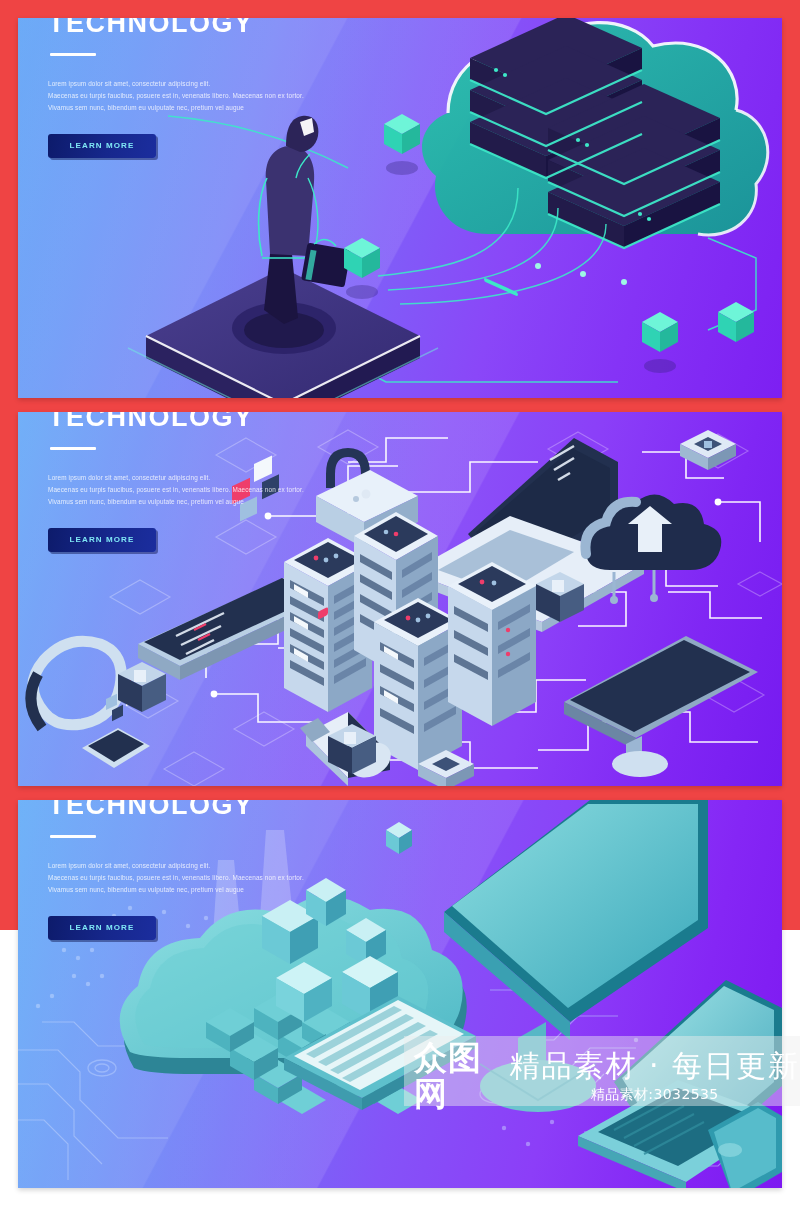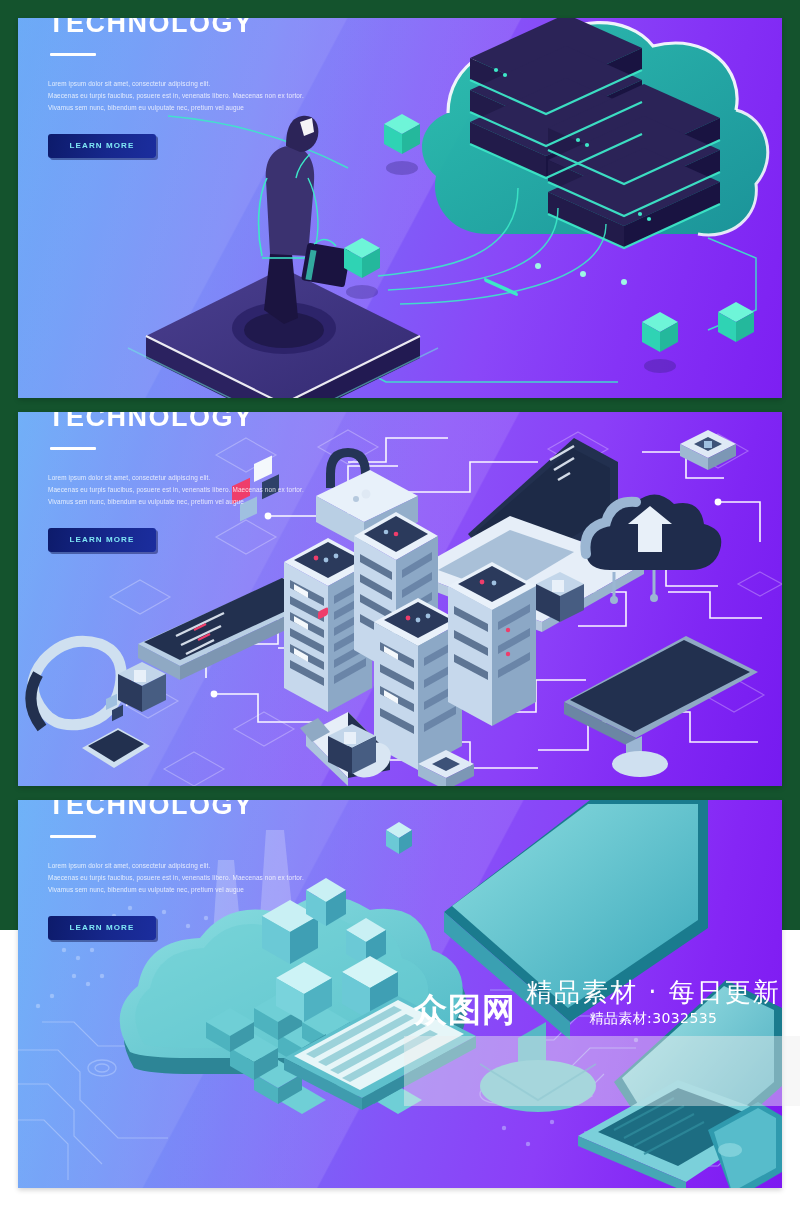--- a/index.html
+++ b/index.html
@@ -2,21 +2,21 @@
 <html><head>
 <meta charset="utf-8">
 <style>
   * { margin:0; padding:0; box-sizing:border-box; }
   html,body {
     width:800px; height:1205px;
     background:#ffffff;
     font-family:"Liberation Sans", sans-serif;
     overflow:hidden;
   }
-  .page { position:relative; width:800px; height:930px; background:#14532d; }
+  .page { position:relative; width:800px; height:930px; background:#ef4444; }
 
   
   .banner {
     position:absolute; left:18px; width:764px; overflow:hidden;
     box-shadow:0 2px 5px rgba(0,0,0,.18);
   }
   #banner-1 { top:18px;  height:380px; }
   #banner-2 { top:412px; height:374px; }
   #banner-3 { top:800px; height:388px; }
 
@@ -72,29 +72,29 @@
   .art { position:absolute; inset:0; z-index:10; }
   .art svg { width:100%; height:100%; display:block; }
 
   
   .wm-band {
     position:absolute; left:404px; top:1036px;
     width:396px; height:70px;
     background:rgba(238,238,238,.45);
     z-index:60; pointer-events:none;
   }
-  .wm-inner { position:absolute; left:414px; top:978px; z-index:61;
-              display:flex; align-items:flex-end; pointer-events:none; }
+  .wm-inner { position:absolute; left:414px; top:1040px; z-index:61;
+              display:flex; align-items:center; pointer-events:none; }
   .wm-logo {
     font-size:33px; font-weight:700; color:#fff; letter-spacing:1px;
     font-family:"DejaVu Sans", sans-serif; line-height:1.1;
   }
   .wm-right { margin-left:10px; }
   .wm-slogan {
-    font-size:26px; color:#fff; letter-spacing:2px;
+    font-size:30px; color:#fff; letter-spacing:2px;
     font-family:"DejaVu Sans", sans-serif; line-height:1.15; white-space:nowrap;
   }
   .wm-code {
     font-size:14px; color:#fff; text-align:center; margin-top:2px;
     font-family:"DejaVu Sans", sans-serif; letter-spacing:.4px;
   }
 </style>
 </head>
 <body>
 

